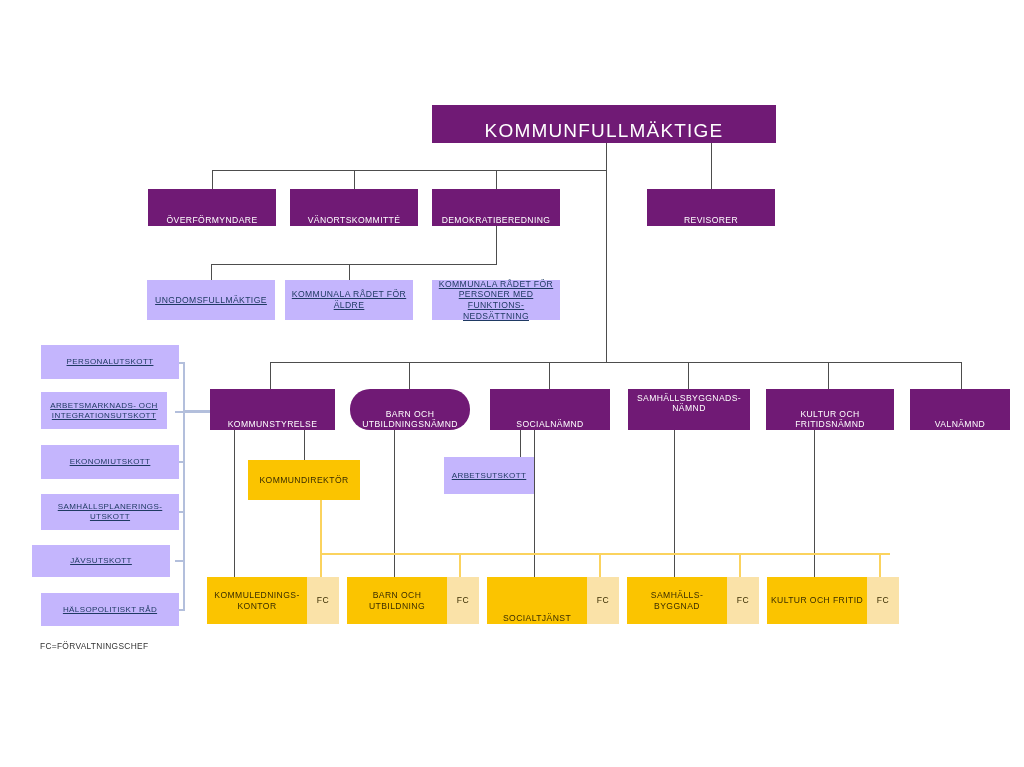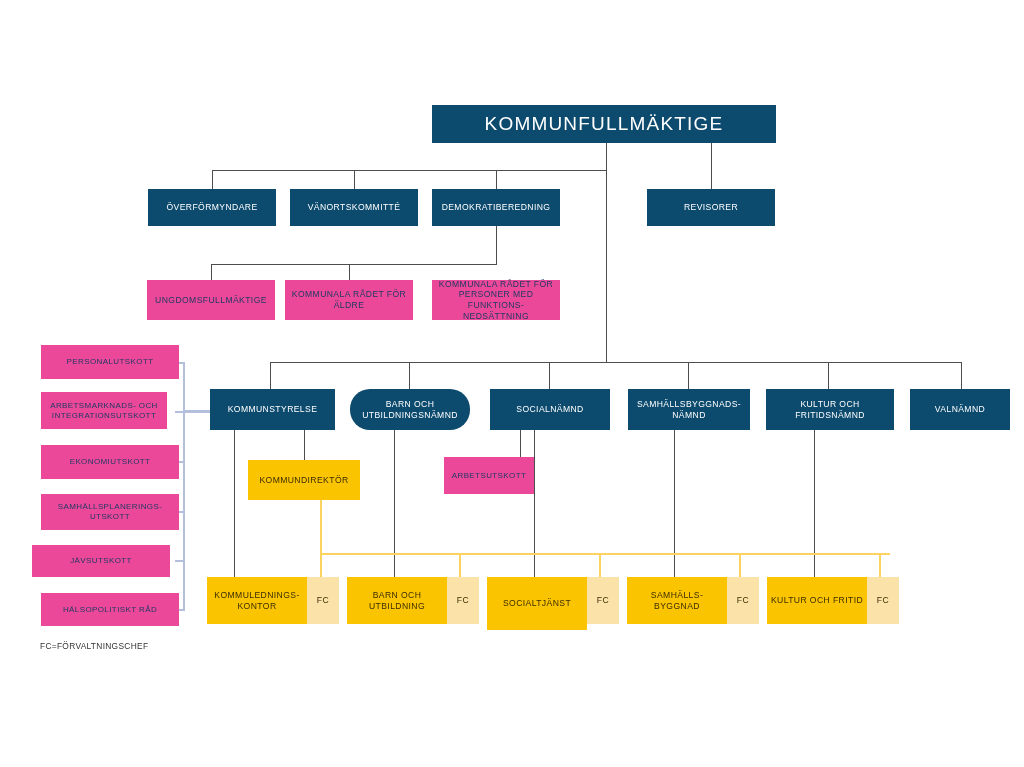--- a/index.html
+++ b/index.html
@@ -5,22 +5,22 @@
   html,body{margin:0;padding:0;background:#ffffff;}
   body{width:1024px;height:767px;overflow:hidden;
        font-family:"Liberation Sans","DejaVu Sans",sans-serif;}
   #stage{position:relative;width:1024px;height:767px;background:#fff;}
 
   .box{position:absolute;box-sizing:border-box;display:flex;
        align-items:center;justify-content:center;text-align:center;
        line-height:1.25;letter-spacing:.4px;}
 
   
-  .b-dark{background:#0c4a6e;color:#ffffff;}
-  .b-light{background:#ec4899;color:#1f3a63;}
+  .b-dark{background:#701a75;color:#ffffff;align-items:flex-end;}
+  .b-light{background:#c4b5fd;color:#1f3a63;text-decoration:underline;}
   .b-yellow{background:#fbc400;color:#3a2d00;}
   .b-fc{background:#fae2a8;color:#3a2d00;}
 
   
   .t-root{font-size:19px;letter-spacing:1.2px;}
   .t-10{font-size:8.6px;}
   .t-9{font-size:8px;}
 
   
   .ln{position:absolute;background:#4d4d4d;}
@@ -114,21 +114,21 @@
 
   <div class="box b-dark t-10" style="left:210px;top:389px;width:125px;height:41px;">
     <span>KOMMUNSTYRELSE</span>
   </div>
   <div class="box b-dark t-10" style="left:350px;top:389px;width:120px;height:41px;padding:0 4px;border-radius:20px;">
     <span>BARN OCH UTBILDNINGSNÄMND</span>
   </div>
   <div class="box b-dark t-10" style="left:490px;top:389px;width:120px;height:41px;">
     <span>SOCIALNÄMND</span>
   </div>
-  <div class="box b-dark t-10" style="left:628px;top:389px;width:122px;height:41px;padding:0 4px;">
+  <div class="box b-dark t-10" style="left:628px;top:389px;width:122px;height:41px;padding:16px 4px;">
     <span>SAMHÄLLSBYGGNADS-NÄMND</span>
   </div>
   <div class="box b-dark t-10" style="left:766px;top:389px;width:128px;height:41px;padding:0 3px;">
     <span>KULTUR OCH FRITIDSNÄMND</span>
   </div>
   <div class="box b-dark t-10" style="left:910px;top:389px;width:100px;height:41px;">
     <span>VALNÄMND</span>
   </div>
 
   <div class="box b-light t-9" style="left:41px;top:345px;width:138px;height:34px;padding:0 4px;">
@@ -165,21 +165,21 @@
     <span>FC</span>
   </div>
 
   <div class="box b-yellow t-10" style="left:347px;top:577px;width:100px;height:47px;padding:0 3px;">
     <span>BARN OCH UTBILDNING</span>
   </div>
   <div class="box b-fc t-10" style="left:447px;top:577px;width:32px;height:47px;">
     <span>FC</span>
   </div>
 
-  <div class="box b-yellow t-10" style="left:487px;top:577px;width:100px;height:53px;padding:0 3px;">
+  <div class="box b-yellow t-10" style="left:487px;top:577px;width:100px;height:47px;padding:0 3px;align-items:flex-end;">
     <span>SOCIALTJÄNST</span>
   </div>
   <div class="box b-fc t-10" style="left:587px;top:577px;width:32px;height:47px;">
     <span>FC</span>
   </div>
 
   <div class="box b-yellow t-10" style="left:627px;top:577px;width:100px;height:47px;padding:0 18px;">
     <span>SAMHÄLLS-BYGGNAD</span>
   </div>
   <div class="box b-fc t-10" style="left:727px;top:577px;width:32px;height:47px;">

